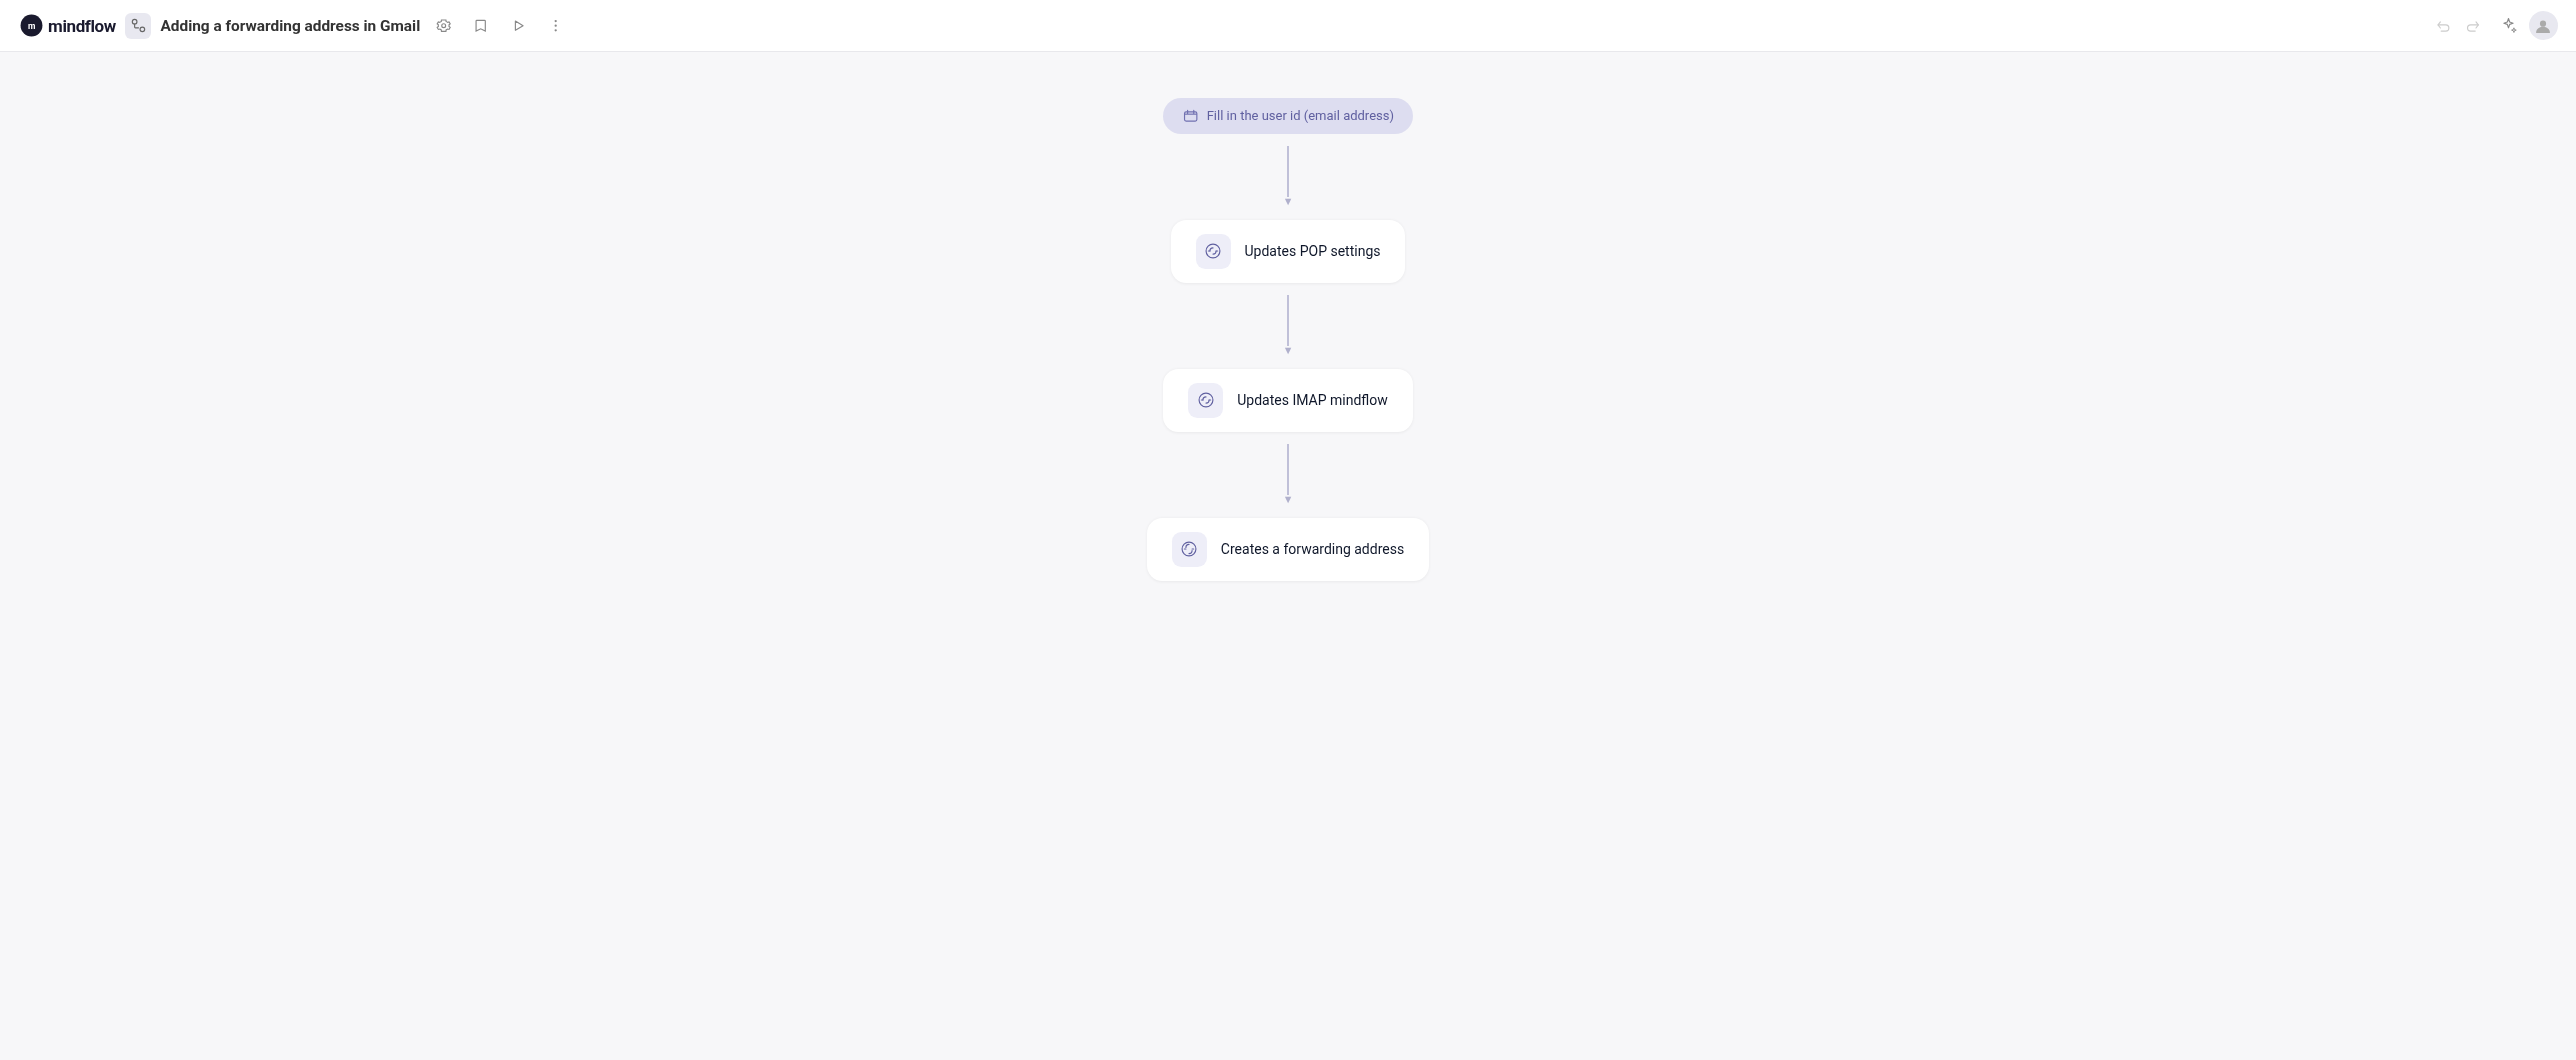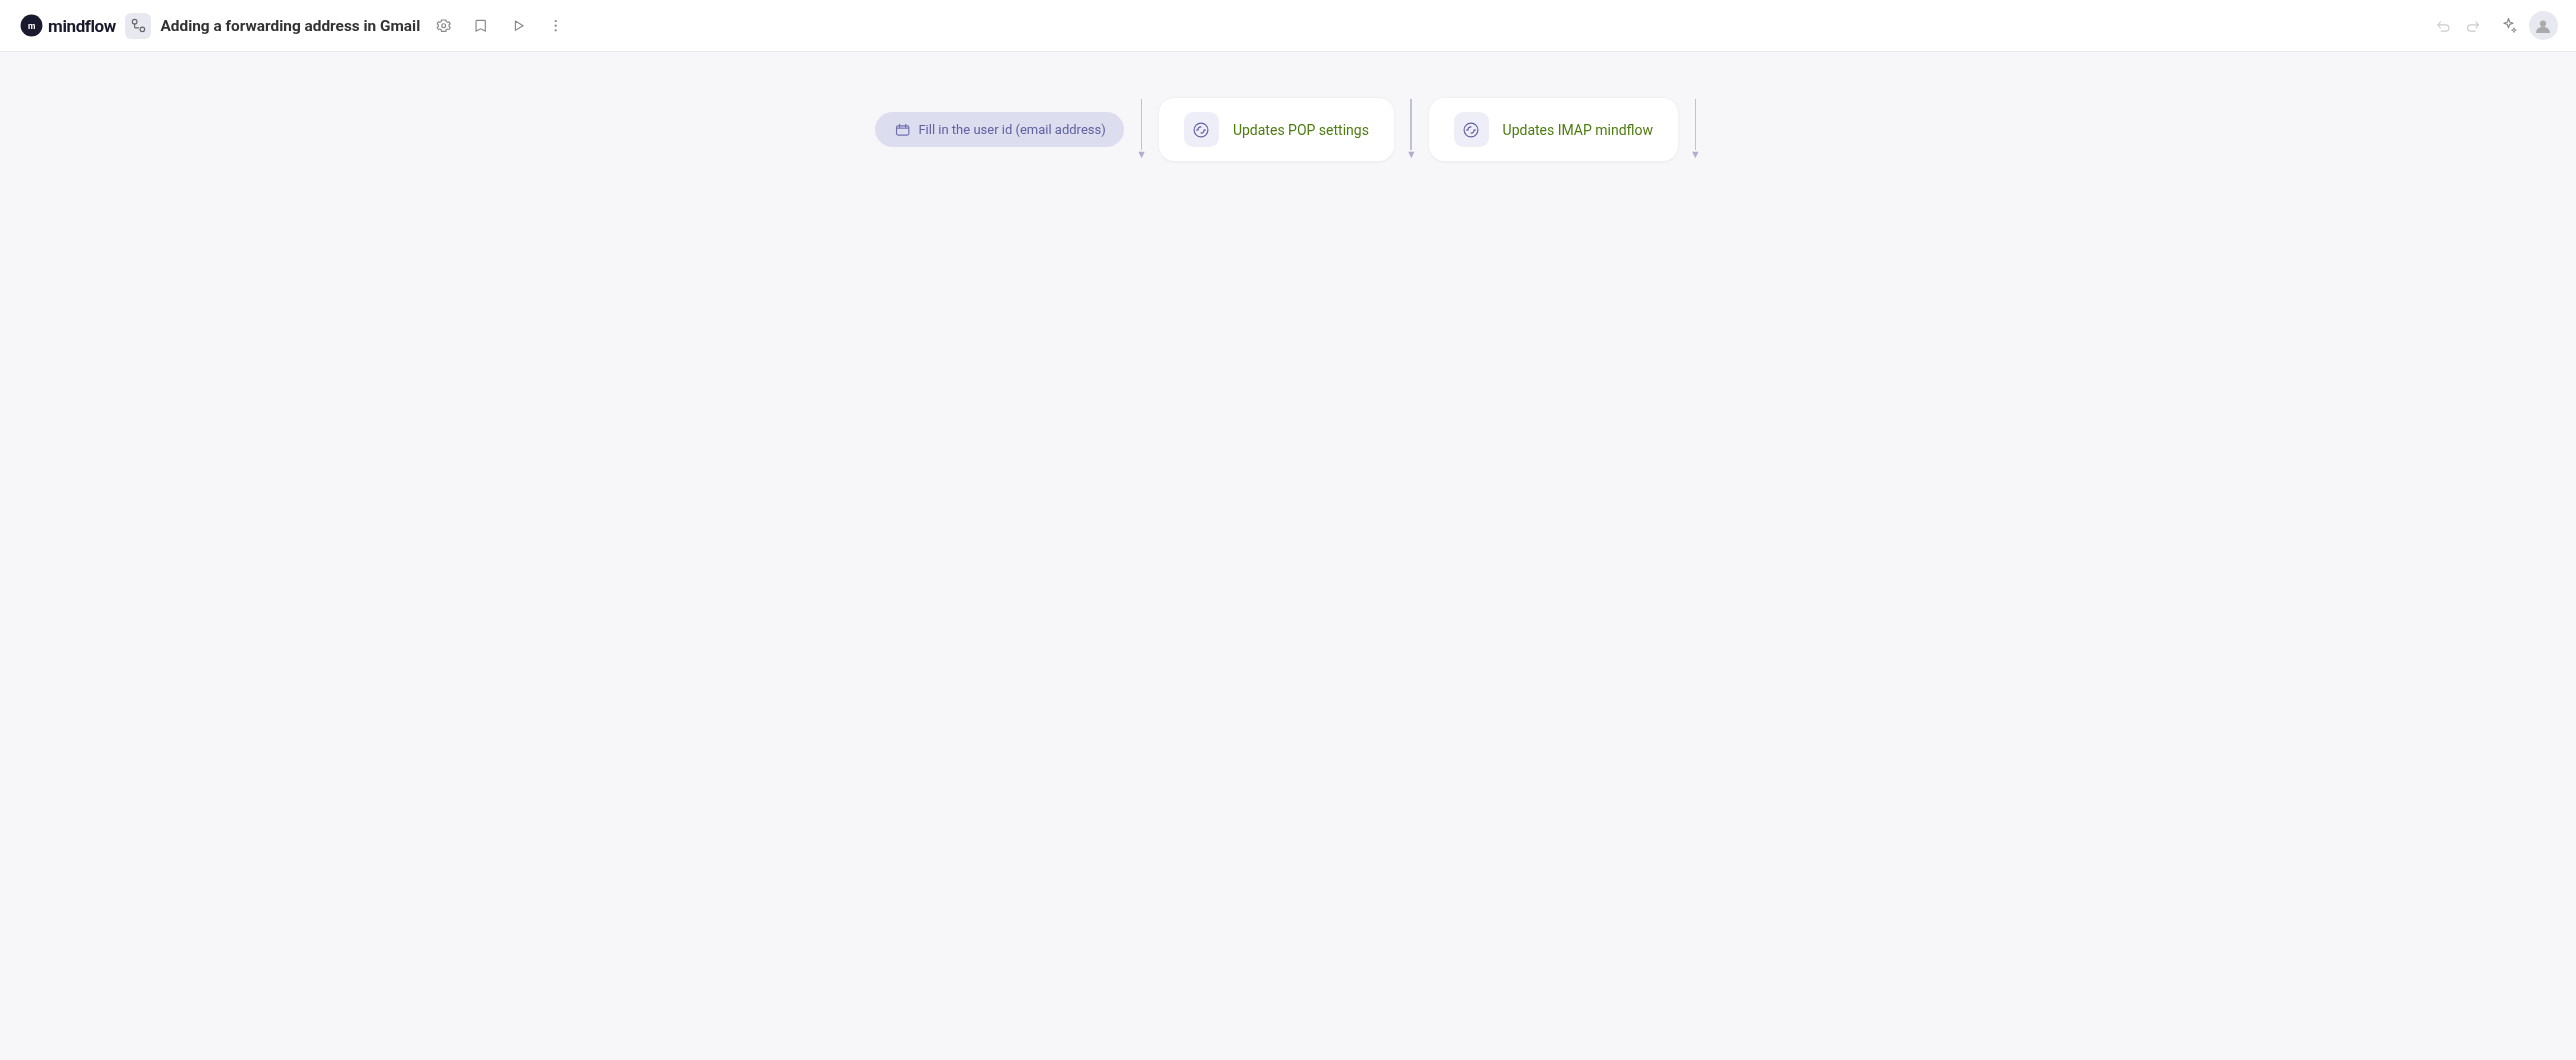--- a/index.html
+++ b/index.html
@@ -138,21 +138,21 @@
       bottom: 0;
       background: #f7f7f9;
       display: flex;
       align-items: flex-start;
       justify-content: center;
       padding-top: 46px;
     }
 
     .flow-container {
       display: flex;
-      flex-direction: row;
+      flex-direction: column;
       align-items: center;
       gap: 12px;
     }
 
     
     .trigger-node {
       background: #ddddf0;
       border-radius: 23px;
       padding: 9.3px 18.5px;
       display: flex;
@@ -217,21 +217,21 @@
       border-radius: 9.3px;
       background: #eeeef8;
       display: flex;
       align-items: center;
       justify-content: center;
       flex-shrink: 0;
     }
 
     .action-node-label {
       font-size: 14px;
-      color: #4d7c0f;
+      color: #0f172a;
       font-weight: 400;
     }
 
     
     .node-svg {
       width: 20px;
       height: 20px;
     }
   </style>
 </head>
@@ -364,16 +364,27 @@
         </svg>
       </div>
       <span class="action-node-label">Updates IMAP mindflow</span>
     </div>
 
     <div class="arrow-connector">
       <div class="arrow-line"></div>
       <div class="arrow-head">▼</div>
     </div>
 
+    <div class="action-node">
+      <div class="action-node-icon">
+        <svg class="node-svg" viewBox="0 0 26 26" fill="none">
+          <circle cx="13" cy="13" r="9" stroke="#6060a0" stroke-width="1.5"></circle>
+          <path d="M9 11c0-2.2 1.8-4 4-4" stroke="#6060a0" stroke-width="1.5" stroke-linecap="round"></path>
+          <path d="M17 15c0 2.2-1.8 4-4 4" stroke="#6060a0" stroke-width="1.5" stroke-linecap="round"></path>
+          <path d="M7 13h2M17 13h2" stroke="#6060a0" stroke-width="1.5" stroke-linecap="round"></path>
+        </svg>
+      </div>
+      <span class="action-node-label">Creates a forwarding address</span>
+    </div>
 
   </div>
 </div>
 
 
 </body></html>

